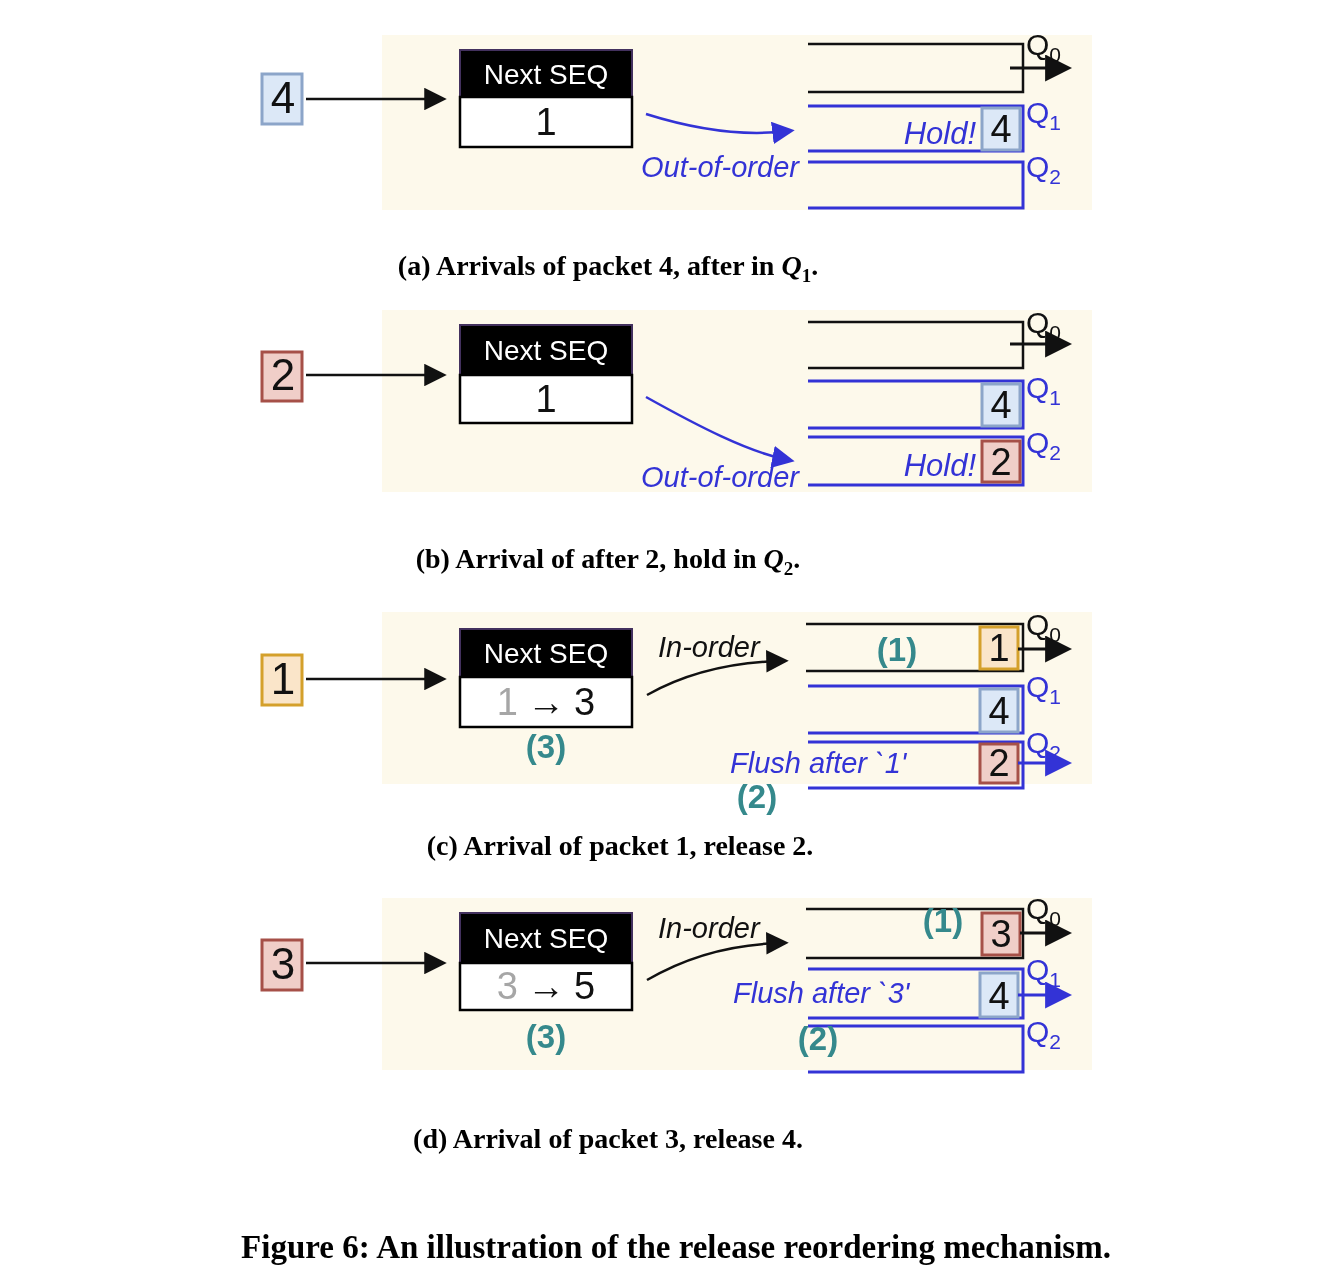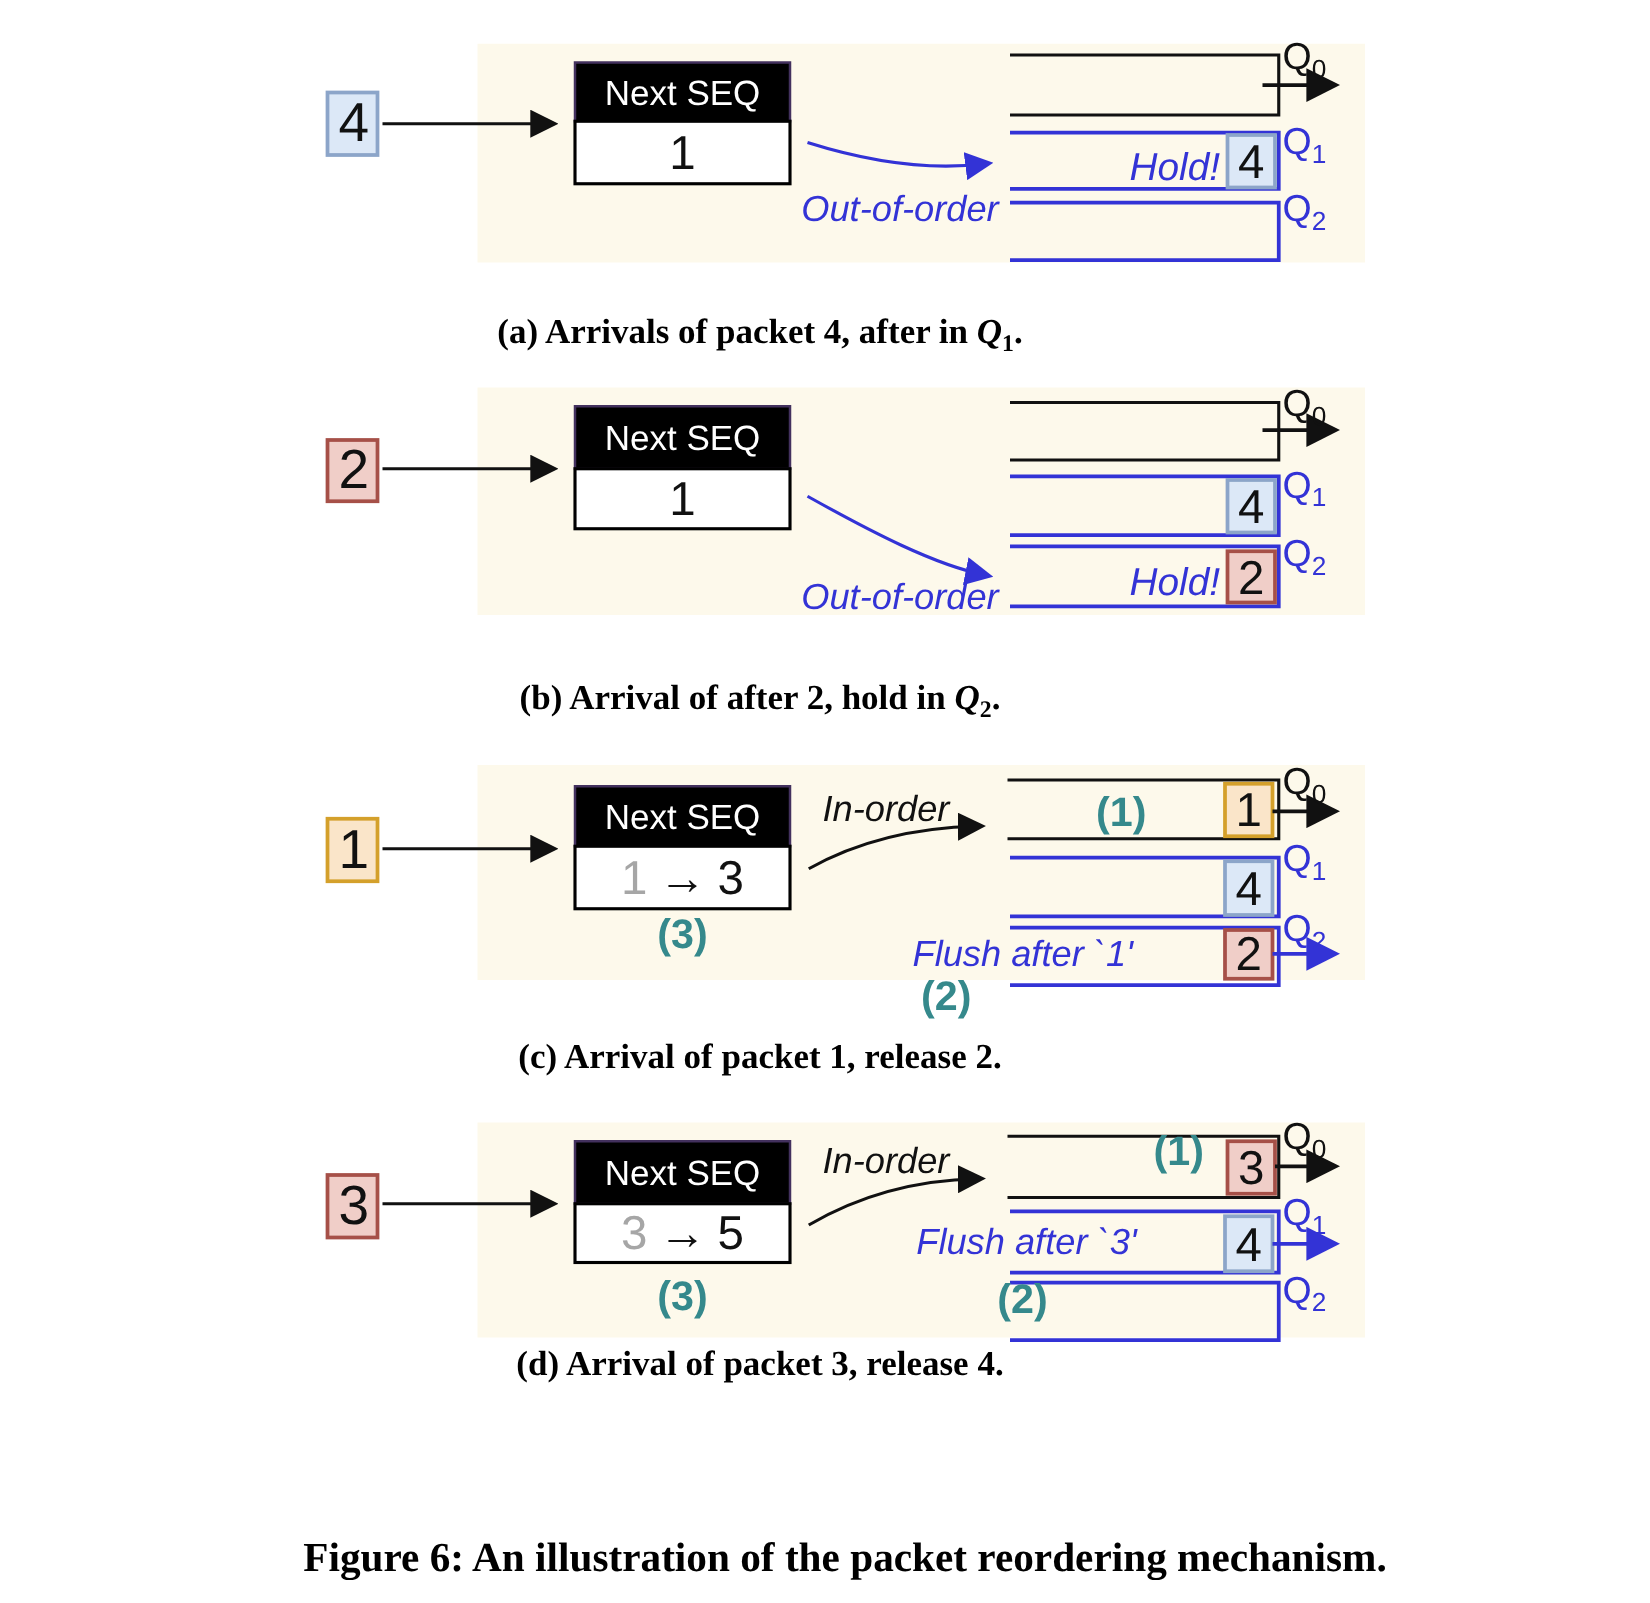--- a/index.html
+++ b/index.html
@@ -188,21 +188,21 @@
     <path class="qb" d="M808,147 H1023 V193 H808"></path>
     <text class="lbl-blue" x="730" y="178">Flush after `1'</text>
     <rect class="pkt pkt-pink" x="980" y="149" width="38" height="39"></rect>
     <text class="num" x="999" y="181">2</text>
     <line class="bexit" x1="1018" y1="168" x2="1064" y2="168" marker-end="url(#mb-c)"></line>
     <text class="q-label qlb" x="1026" y="158"><tspan>Q</tspan><tspan class="sub" dy="7">2</tspan></text>
   </g>
   <text class="teal" x="757" y="213">(2)</text>
 </svg>
 
-<div class="caption" style="top:827px;"><span>(c) Arrival of packet 1, release 2.</span></div>
+<div class="caption" style="top:827px;padding-left:12px;"><span>(c) Arrival of packet 1, release 2.</span></div>
 
 <svg class="panel" style="top:880px;height:200px;" viewBox="0 0 1320 200">
   <defs>
     <marker id="mk-d" viewBox="0 0 10 10" refX="7" refY="5" markerWidth="9" markerHeight="9" orient="auto-start-reverse">
       <path class="mkk" d="M0,0 L10,5 L0,10 z"></path>
     </marker>
     <marker id="mb-d" viewBox="0 0 10 10" refX="7" refY="5" markerWidth="9" markerHeight="9" orient="auto-start-reverse">
       <path class="mkb" d="M0,0 L10,5 L0,10 z"></path>
     </marker>
   </defs>
@@ -237,15 +237,15 @@
     <line class="bexit" x1="1018" y1="115" x2="1064" y2="115" marker-end="url(#mb-d)"></line>
     <text class="q-label qlb" x="1026" y="100"><tspan>Q</tspan><tspan class="sub" dy="7">1</tspan></text>
   </g>
   <g>
     <path class="qb" d="M808,146 H1023 V192 H808"></path>
     <text class="q-label qlb" x="1026" y="162"><tspan>Q</tspan><tspan class="sub" dy="7">2</tspan></text>
   </g>
   <text class="teal" x="818" y="170">(2)</text>
 </svg>
 
-<div class="caption" style="top:1073px;"><span>(d) Arrival of packet 3, release 4.</span></div>
-
-<div class="fig-caption" style="top:1226px;"><span>Figure 6: An illustration of the packet reordering mechanism.</span></div>
+<div class="caption" style="top:1120px;"><span>(d) Arrival of packet 3, release 4.</span></div>
+
+<div class="fig-caption" style="top:1226px;"><span>Figure 6: An illustration of the release reordering mechanism.</span></div>
 
 </body></html>

